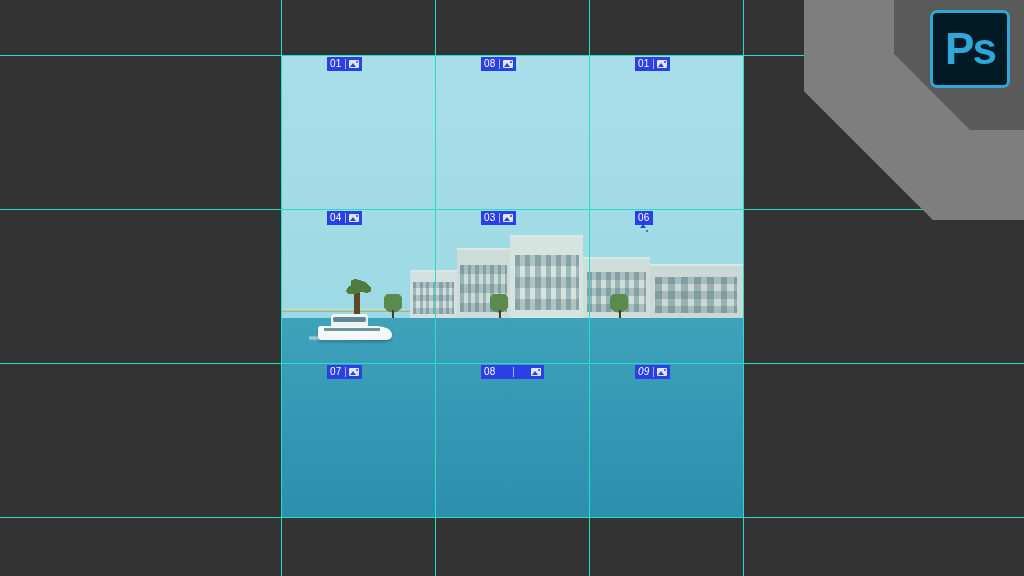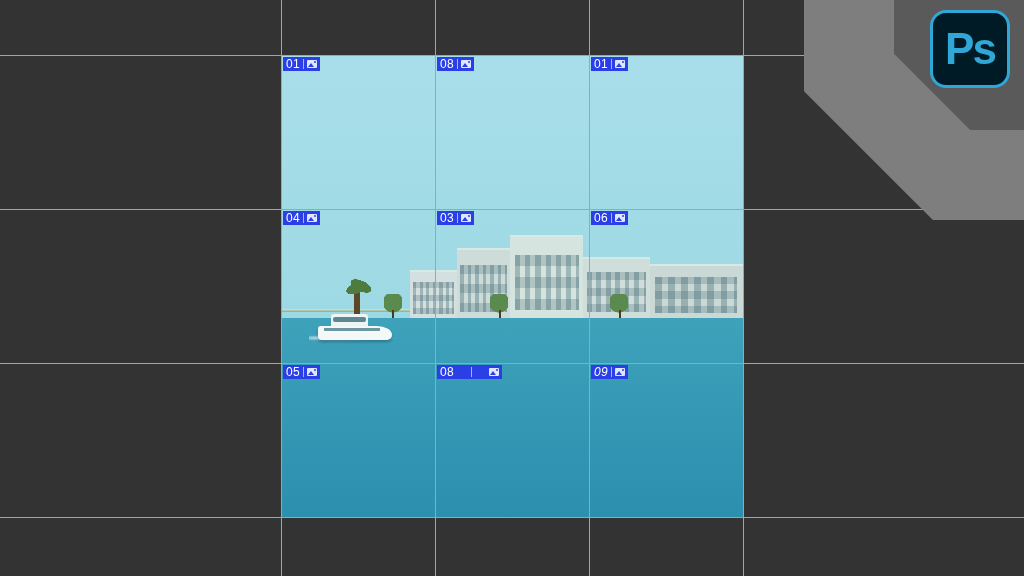--- a/index.html
+++ b/index.html
@@ -43,21 +43,21 @@
     background: #5a5a5a;
     transform: rotate(45deg);
   }
   .ps-logo {
     position: absolute;
     top: 10px;
     right: 14px;
     width: 80px; height: 78px;
     background: #001b26;
     border: 3px solid #2fa8d8;
-    border-radius: 16px;
+    border-radius: 7px;
     display: flex;
     align-items: center;
     justify-content: center;
     font-weight: bold;
     font-size: 44px;
     color: #2fa8d8;
     letter-spacing: -2px;
   }
   
   .canvas {
@@ -164,28 +164,29 @@
   }
   .guide-h { left:0; width:1024px; height:1px; }
   .guide-v { top:0;  height:576px;  width:1px; }
 
   
   .slice-label {
     position:absolute;
     height:14px;
     background:#2b3fe6;
     color:#ffffff;
-    font-size:12px;
+    font-size:10px;
     line-height:14px;
     padding:0 3px;
     display:flex;
     align-items:center;
     gap:2px;
     font-family: Tahoma, Arial, sans-serif;
     letter-spacing:.3px;
+    margin-left:44px;
   }
   .slice-label .sep {
     width:1px; height:10px; background:rgba(255,255,255,.6); margin:0 1px;
   }
   .slice-label .img-icon {
     width:10px; height:8px; position:relative;
     background:#dfe6ff; border-radius:1px;
   }
   .slice-label .img-icon::before {
     content:""; position:absolute; left:1px; bottom:1px;
@@ -255,27 +256,27 @@
     <div class="slice-label" style="left: 283px; top: 211px; justify-content: center;">
       <span>04</span>
       <span class="sep"></span>
       <span class="img-icon"></span>
     </div>
     <div class="slice-label" style="left: 437px; top: 211px;">
       <span>03</span>
       <span class="sep"></span>
       <span class="img-icon"></span>
     </div>
-    <div class="slice-label" style="left: 591px; top: 211px;">
+    <div class="slice-label" style="left: 591px; top: 211px; flex-direction: column;">
       <span>06</span>
       <span class="sep"></span>
       <span class="img-icon"></span>
     </div>
     <div class="slice-label" style="left: 283px; top: 365px;">
-      <span>05</span>
+      <span>07</span>
       <span class="sep"></span>
       <span class="img-icon"></span>
     </div>
     <div class="slice-label" style="left: 437px; top: 365px; gap: 16px;">
       <span>08</span>
       <span class="sep"></span>
       <span class="img-icon"></span>
     </div>
     <div class="slice-label" style="left: 591px; top: 365px; font-style: italic;">
       <span>09</span>

